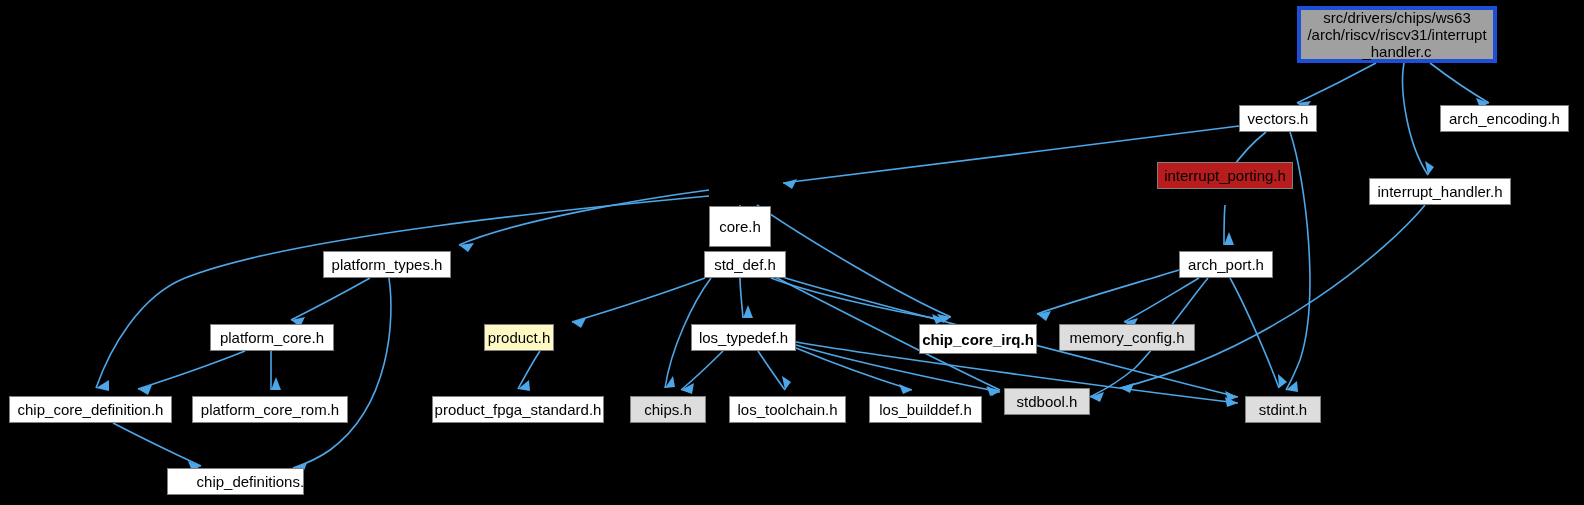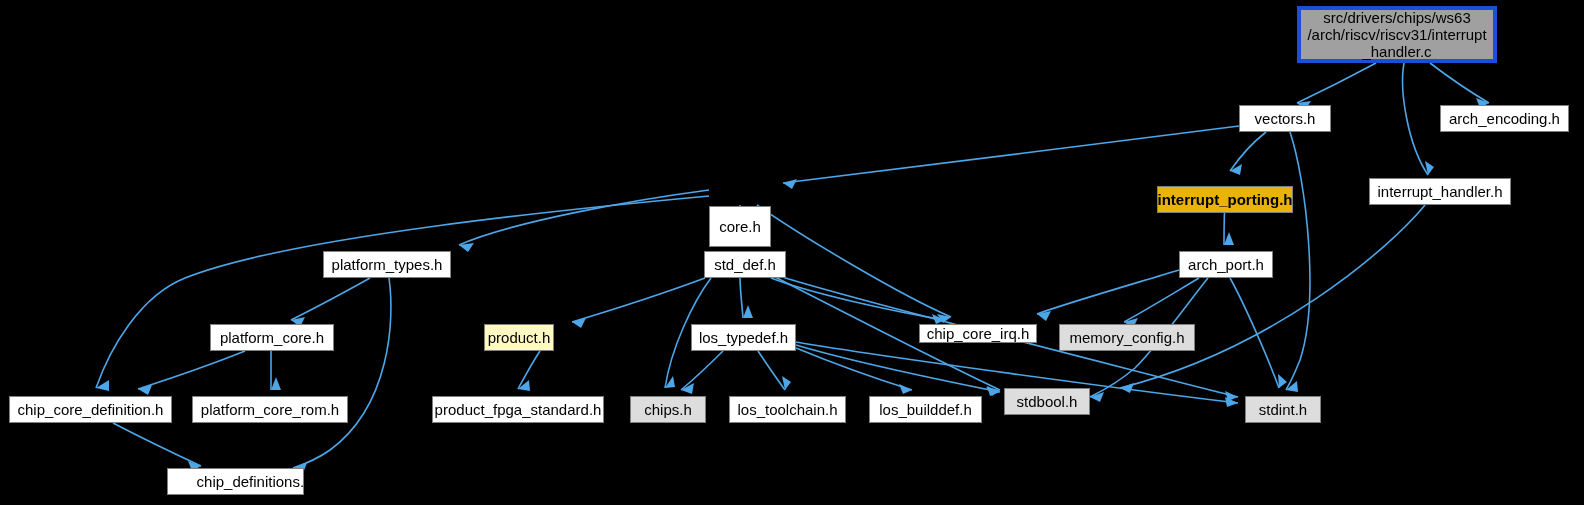--- a/index.html
+++ b/index.html
@@ -125,32 +125,32 @@
       <path class="edge-head" d="M 1037,314 l 14,-3 -5,10 z" fill="#4da6e8"></path>
       <path class="edge-path" d="M 1230,278 C 1245,305 1268,358 1279,388" stroke="#4da6e8"></path>
       <path class="edge-head" d="M 1279,388 l -1,-14 9,8 z" fill="#4da6e8"></path>
       <path class="edge-path" d="M 1208,278 C 1190,300 1160,343 1135,368 C 1115,385 1100,392 1090,397" stroke="#4da6e8"></path>
       <path class="edge-head" d="M 1090,397 l 14,-5 -4,10 z" fill="#4da6e8"></path>
     </svg>
   <div id="nodes-layer">
       <div class="node-box root" title="src/drivers/chips/ws63/arch/riscv/riscv31/interrupt_handler.c" style="left: 1297px; top: 6px; width: 200px; height: 57px; background: rgb(160, 160, 160);">src/drivers/chips/ws63
 /arch/riscv/riscv31/interrupt
 _handler.c</div>
-      <div class="node-box" title="vectors.h" style="left: 1239px; top: 105px; width: 92px; height: 27px; background: rgb(255, 255, 255);">vectors.h</div>
+      <div class="node-box" title="vectors.h" style="left: 1239px; top: 105px; width: 78px; height: 27px; background: rgb(255, 255, 255);">vectors.h</div>
       <div class="node-box" title="arch_encoding.h" style="left: 1440px; top: 105px; width: 129px; height: 27px; background: rgb(255, 255, 255);">arch_encoding.h</div>
-      <div class="node-box" title="interrupt_porting.h" style="left: 1157px; top: 186px; width: 136px; height: 27px; background: #eab308; font-weight: bold;">interrupt_porting.h</div>
+      <div class="node-box" title="interrupt_porting.h" style="left: 1157px; top: 162px; width: 136px; height: 27px; background: #b91c1c;">interrupt_porting.h</div>
       <div class="node-box" title="interrupt_handler.h" style="left: 1369px; top: 178px; width: 142px; height: 27px; background: rgb(255, 255, 255);">interrupt_handler.h</div>
       <div class="node-box" title="core.h" style="left: 709px; top: 178px; width: 62px; height: 41px; background: rgb(255, 255, 255); margin-top: 28px;">core.h</div>
       <div class="node-box" title="platform_types.h" style="left: 323px; top: 251px; width: 128px; height: 27px; background: rgb(255, 255, 255);">platform_types.h</div>
       <div class="node-box" title="std_def.h" style="left: 704px; top: 251px; width: 82px; height: 27px; background: rgb(255, 255, 255);">std_def.h</div>
       <div class="node-box" title="arch_port.h" style="left: 1179px; top: 251px; width: 94px; height: 27px; background: rgb(255, 255, 255);">arch_port.h</div>
       <div class="node-box" title="platform_core.h" style="left: 210px; top: 324px; width: 124px; height: 27px; background: rgb(255, 255, 255);">platform_core.h</div>
       <div class="node-box" title="product.h" style="left: 484px; top: 324px; width: 70px; height: 27px; background: #fef9c3;">product.h</div>
       <div class="node-box" title="los_typedef.h" style="left: 691px; top: 324px; width: 105px; height: 27px; background: rgb(255, 255, 255);">los_typedef.h</div>
-      <div class="node-box" title="chip_core_irq.h" style="left: 919px; top: 324px; width: 118px; height: 19px; background: rgb(255, 255, 255);">chip_core_irq.h</div>
+      <div class="node-box" title="chip_core_irq.h" style="left: 919px; top: 324px; width: 118px; height: 30px; background: rgb(255, 255, 255); font-weight: bold;">chip_core_irq.h</div>
       <div class="node-box system" title="memory_config.h" style="left: 1059px; top: 324px; width: 136px; height: 27px; background: rgb(221, 221, 221);">memory_config.h</div>
       <div class="node-box" title="chip_core_definition.h" style="left: 9px; top: 396px; width: 163px; height: 27px; background: rgb(255, 255, 255);">chip_core_definition.h</div>
       <div class="node-box" title="platform_core_rom.h" style="left: 192px; top: 396px; width: 156px; height: 27px; background: rgb(255, 255, 255);">platform_core_rom.h</div>
       <div class="node-box" title="product_fpga_standard.h" style="left: 432px; top: 396px; width: 172px; height: 27px; background: rgb(255, 255, 255);">product_fpga_standard.h</div>
       <div class="node-box system" title="stddef.h" style="left: 630px; top: 396px; width: 76px; height: 27px; background: rgb(221, 221, 221);">chips.h</div>
       <div class="node-box" title="los_toolchain.h" style="left: 729px; top: 396px; width: 117px; height: 27px; background: rgb(255, 255, 255);">los_toolchain.h</div>
       <div class="node-box" title="los_builddef.h" style="left: 869px; top: 396px; width: 113px; height: 27px; background: rgb(255, 255, 255);">los_builddef.h</div>
       <div class="node-box system" title="stdbool.h" style="left: 1004px; top: 388px; width: 86px; height: 27px; background: rgb(221, 221, 221); text-align: center;">stdbool.h</div>
       <div class="node-box system" title="stdint.h" style="left: 1245px; top: 396px; width: 76px; height: 27px; background: rgb(221, 221, 221);">stdint.h</div>
       <div class="node-box" title="chip_definitions.h" style="left: 167px; top: 468px; width: 137px; height: 27px; background: rgb(255, 255, 255); padding-left: 42px;">chip_definitions.h</div>

